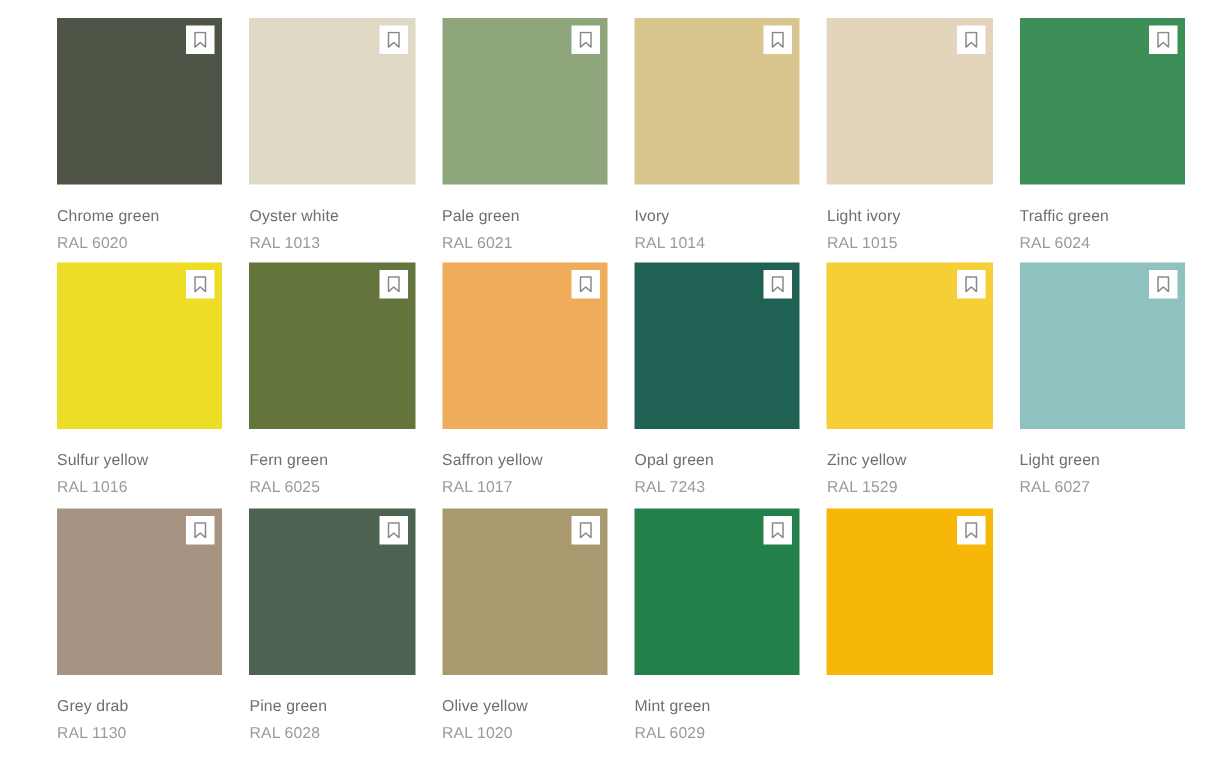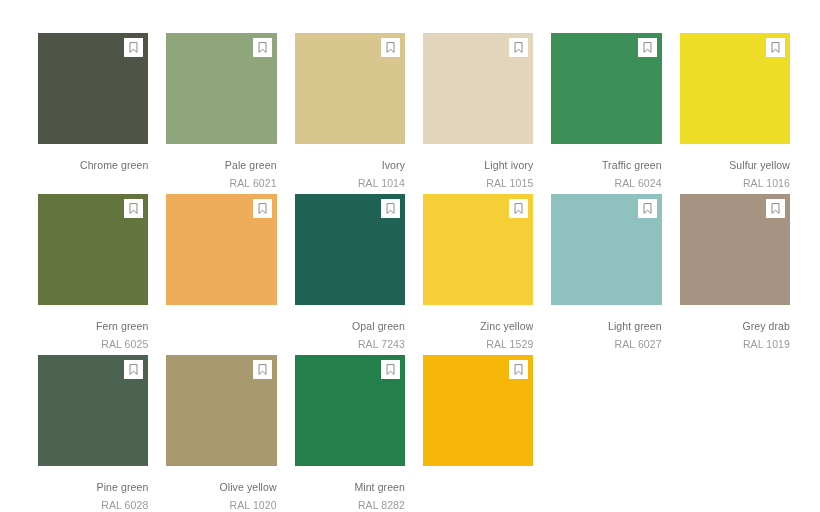--- a/index.html
+++ b/index.html
@@ -13,24 +13,23 @@
     font-family: "Liberation Sans", sans-serif;
     -webkit-font-smoothing: antialiased;
   }
 
   #swatch-grid {
     display: grid;
     grid-template-columns: repeat(6, 1fr);
     grid-template-rows: repeat(3, 1fr);
     column-gap: 18px;
     row-gap: 4px;
-    padding: 33px 30px 14px 38px;
+    padding: 12px 30px 14px 38px;
     width: 820px;
     height: 512px;
-    text-align: right;
   }
 
   .swatch-card {
     display: flex;
     flex-direction: column;
     align-items: stretch;
     min-width: 0;
   }
 
   .swatch-chip {
@@ -93,20 +92,36 @@
         <button class="bookmark-button" type="button">
           <span>
             <svg viewBox="0 0 9 11" fill="none" xmlns="http://www.w3.org/2000/svg" aria-hidden="true">
               <path d="M1 0.6 H8 V10.4 L4.5 7.3 L1 10.4 Z" stroke="#8a8a8a" stroke-width="1" fill="none" stroke-linejoin="round"></path>
             </svg>
           </span>
         </button>
       </div>
       <div class="swatch-meta">
         <div class="swatch-name">Chrome green</div>
+        <div class="swatch-code">RAL 6020</div>
+      </div>
+    </div>
+    <div class="swatch-card">
+      <div class="swatch-chip" style="background-color: rgb(224, 217, 197);">
+        <button class="bookmark-button" type="button">
+          <span>
+            <svg viewBox="0 0 9 11" fill="none" xmlns="http://www.w3.org/2000/svg" aria-hidden="true">
+              <path d="M1 0.6 H8 V10.4 L4.5 7.3 L1 10.4 Z" stroke="#8a8a8a" stroke-width="1" fill="none" stroke-linejoin="round"></path>
+            </svg>
+          </span>
+        </button>
+      </div>
+      <div class="swatch-meta">
+        <div class="swatch-name">Oyster white</div>
+        <div class="swatch-code">RAL 1013</div>
       </div>
     </div>
     <div class="swatch-card">
       <div class="swatch-chip" style="background-color: rgb(143, 165, 124);">
         <button class="bookmark-button" type="button">
           <span>
             <svg viewBox="0 0 9 11" fill="none" xmlns="http://www.w3.org/2000/svg" aria-hidden="true">
               <path d="M1 0.6 H8 V10.4 L4.5 7.3 L1 10.4 Z" stroke="#8a8a8a" stroke-width="1" fill="none" stroke-linejoin="round"></path>
             </svg>
           </span>
@@ -195,20 +210,24 @@
     <div class="swatch-card">
       <div class="swatch-chip" style="background-color: rgb(239, 172, 91);">
         <button class="bookmark-button" type="button">
           <span>
             <svg viewBox="0 0 9 11" fill="none" xmlns="http://www.w3.org/2000/svg" aria-hidden="true">
               <path d="M1 0.6 H8 V10.4 L4.5 7.3 L1 10.4 Z" stroke="#8a8a8a" stroke-width="1" fill="none" stroke-linejoin="round"></path>
             </svg>
           </span>
         </button>
       </div>
+      <div class="swatch-meta">
+        <div class="swatch-name">Saffron yellow</div>
+        <div class="swatch-code">RAL 1017</div>
+      </div>
     </div>
     <div class="swatch-card">
       <div class="swatch-chip" style="background-color: rgb(31, 97, 82);">
         <button class="bookmark-button" type="button">
           <span>
             <svg viewBox="0 0 9 11" fill="none" xmlns="http://www.w3.org/2000/svg" aria-hidden="true">
               <path d="M1 0.6 H8 V10.4 L4.5 7.3 L1 10.4 Z" stroke="#8a8a8a" stroke-width="1" fill="none" stroke-linejoin="round"></path>
             </svg>
           </span>
         </button>
@@ -253,21 +272,21 @@
         <button class="bookmark-button" type="button">
           <span>
             <svg viewBox="0 0 9 11" fill="none" xmlns="http://www.w3.org/2000/svg" aria-hidden="true">
               <path d="M1 0.6 H8 V10.4 L4.5 7.3 L1 10.4 Z" stroke="#8a8a8a" stroke-width="1" fill="none" stroke-linejoin="round"></path>
             </svg>
           </span>
         </button>
       </div>
       <div class="swatch-meta">
         <div class="swatch-name">Grey drab</div>
-        <div class="swatch-code">RAL 1019</div>
+        <div class="swatch-code">RAL 1130</div>
       </div>
     </div>
     <div class="swatch-card">
       <div class="swatch-chip" style="background-color: rgb(76, 99, 81);">
         <button class="bookmark-button" type="button">
           <span>
             <svg viewBox="0 0 9 11" fill="none" xmlns="http://www.w3.org/2000/svg" aria-hidden="true">
               <path d="M1 0.6 H8 V10.4 L4.5 7.3 L1 10.4 Z" stroke="#8a8a8a" stroke-width="1" fill="none" stroke-linejoin="round"></path>
             </svg>
           </span>
@@ -298,21 +317,21 @@
         <button class="bookmark-button" type="button">
           <span>
             <svg viewBox="0 0 9 11" fill="none" xmlns="http://www.w3.org/2000/svg" aria-hidden="true">
               <path d="M1 0.6 H8 V10.4 L4.5 7.3 L1 10.4 Z" stroke="#8a8a8a" stroke-width="1" fill="none" stroke-linejoin="round"></path>
             </svg>
           </span>
         </button>
       </div>
       <div class="swatch-meta">
         <div class="swatch-name">Mint green</div>
-        <div class="swatch-code">RAL 8282</div>
+        <div class="swatch-code">RAL 6029</div>
       </div>
     </div>
     <div class="swatch-card">
       <div class="swatch-chip" style="background-color: rgb(247, 183, 8);">
         <button class="bookmark-button" type="button">
           <span>
             <svg viewBox="0 0 9 11" fill="none" xmlns="http://www.w3.org/2000/svg" aria-hidden="true">
               <path d="M1 0.6 H8 V10.4 L4.5 7.3 L1 10.4 Z" stroke="#8a8a8a" stroke-width="1" fill="none" stroke-linejoin="round"></path>
             </svg>
           </span>

